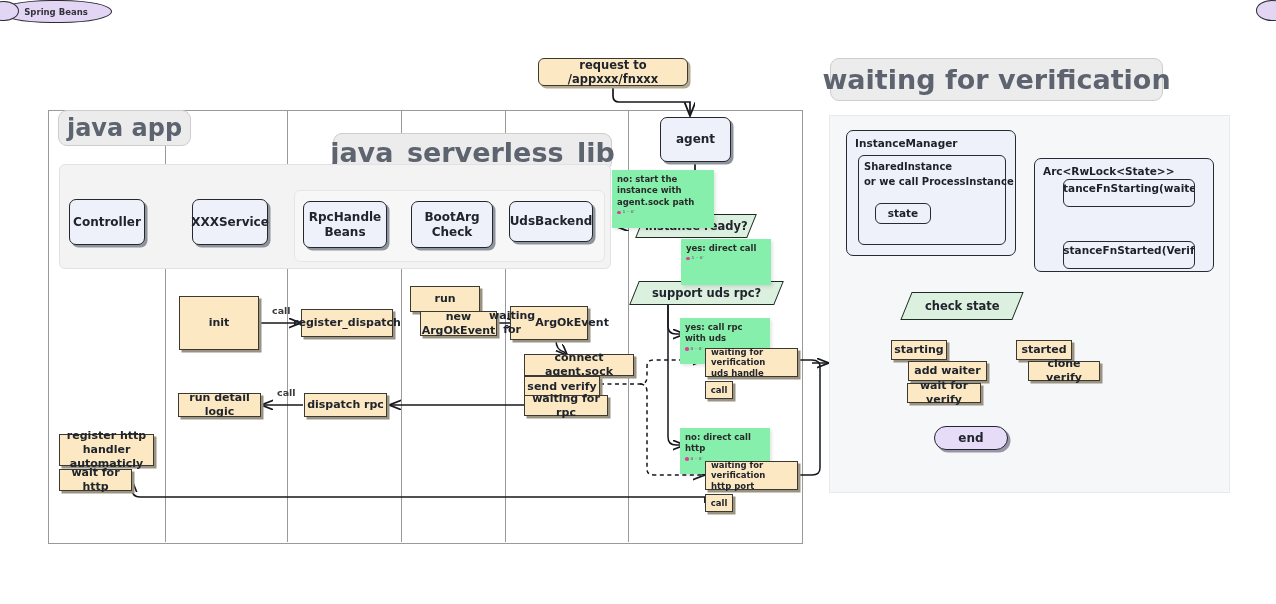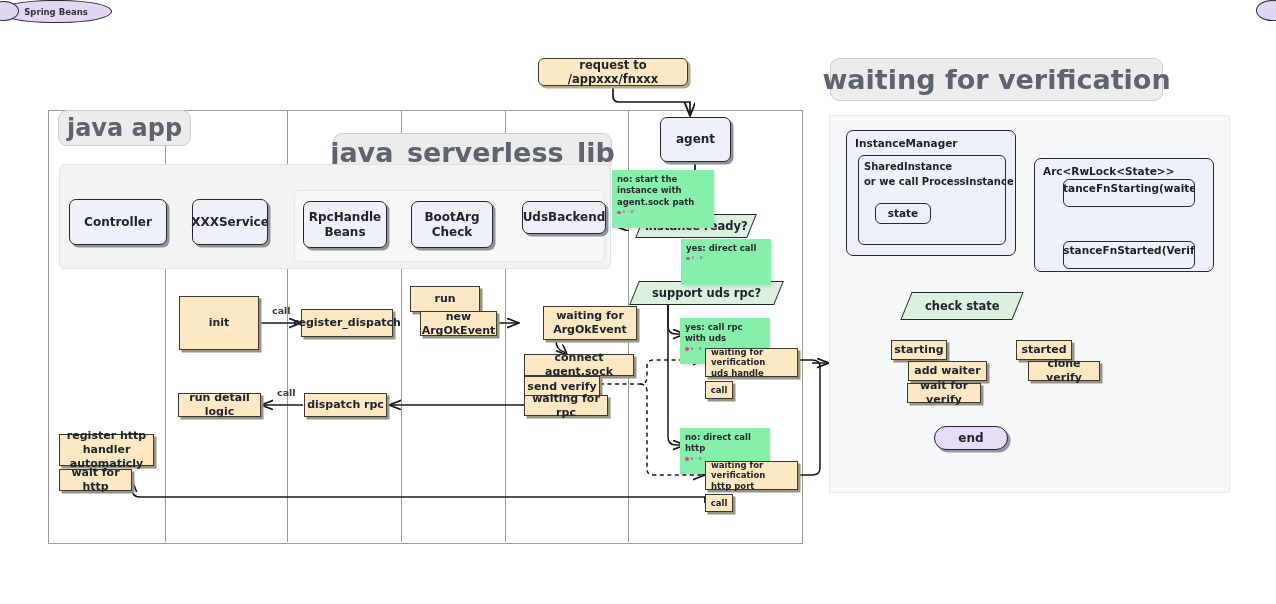--- a/index.html
+++ b/index.html
@@ -246,35 +246,35 @@
     <span>waiting for verification</span>
   </div>
 
   <div class="grp" style="left:59px;top:164px;width:550px;height:103px;"></div>
   <div class="grp-inner" style="left:294px;top:190px;width:309px;height:70px;"></div>
 
   <div class="cloud" style="left:454px;top:173px;width:110px;height:21px;">
     <span>Spring Beans</span>
   </div>
 
-  <div class="node blue" style="left:69px;top:199px;width:98px;height:46px;">
+  <div class="node blue" style="left:69px;top:199px;width:76px;height:46px;">
     <span>Controller</span>
   </div>
   <div class="node blue" style="left:192px;top:199px;width:76px;height:46px;">
     <span>XXXService</span>
   </div>
   <div class="node blue" style="left:303px;top:201px;width:84px;height:47px;flex-direction:column;">
     <span>RpcHandle</span>
     <span>Beans</span>
   </div>
   <div class="node blue" style="left:411px;top:201px;width:82px;height:47px;flex-direction:column;">
     <span>BootArg</span>
     <span>Check</span>
   </div>
-  <div class="node blue" style="left:522px;top:201px;width:84px;height:33px;text-align:right;">
+  <div class="node blue" style="left:509px;top:201px;width:84px;height:41px;text-align:right;">
     <span>UdsBackend</span>
   </div>
 
   <div class="node tan" style="left:538px;top:58px;width:150px;height:28px;border-radius:6px;box-shadow:2.5px 2.5px 0 0 #b5ab93;font-size:11.5px;">
     <span>request to /appxxx/fnxxx</span>
   </div>
 
   <div class="node blue" style="left:660px;top:117px;width:71px;height:45px;justify-content:center;">
     <span>agent</span>
   </div>
@@ -318,21 +318,21 @@
     <span>register_dispatch</span>
   </div>
 
   <div class="node tan" style="left:410px;top:286px;width:70px;height:26px;">
     <span>run</span>
   </div>
   <div class="node tan" style="left:420px;top:311px;width:77px;height:25px;">
     <span>new ArgOkEvent</span>
   </div>
 
-  <div class="node tan" style="left:543px;top:306px;width:94px;height:34px;flex-direction:column;">
+  <div class="node tan" style="left:510px;top:306px;width:78px;height:34px;flex-direction:row;">
     <span>waiting for</span>
     <span>ArgOkEvent</span>
   </div>
 
   <div class="node tan" style="left:524px;top:354px;width:110px;height:22px;">
     <span>connect agent.sock</span>
   </div>
   <div class="node tan" style="left:524px;top:376px;width:76px;height:21px;">
     <span>send verify</span>
   </div>

